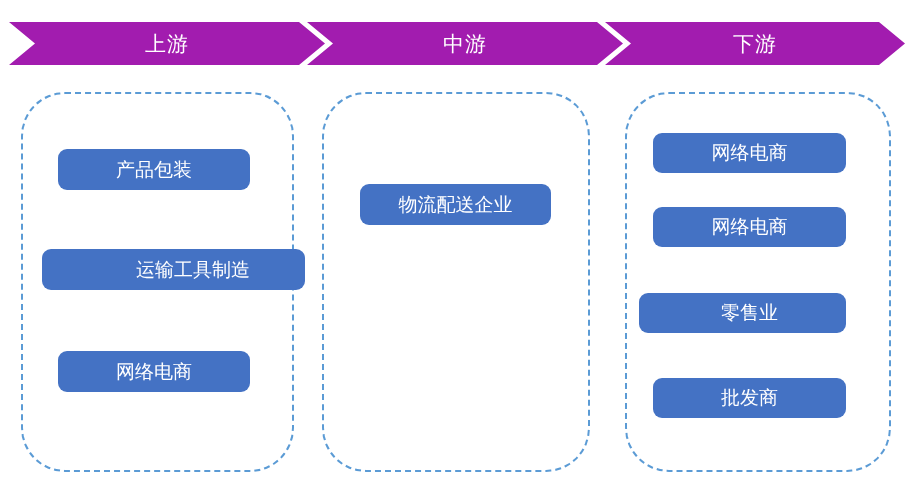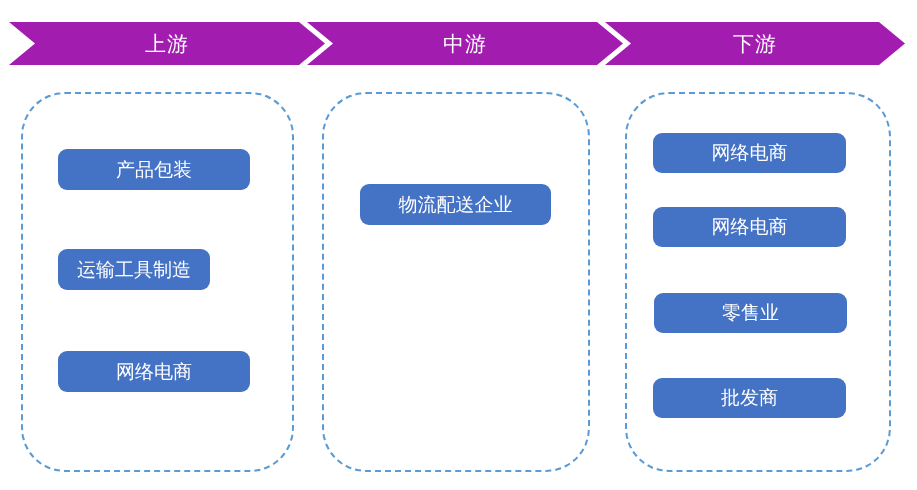--- a/index.html
+++ b/index.html
@@ -54,29 +54,29 @@
     color: #ffffff;
     border-radius: 9px;
     display: flex;
     align-items: center;
     justify-content: center;
     font-size: 19px;
     white-space: nowrap;
   }
   
   .up-0 { left: 35px; top: 55px;  width: 192px; height: 41px; }
-  .up-1 { left: 35px; top: 155px; width: 152px; height: 41px; }
+  .up-1 { left: 19px; top: 155px; width: 224px; height: 41px; padding-left: 39px; }
   .up-2 { left: 35px; top: 257px; width: 192px; height: 41px; }
   
   .mid-0 { left: 36px; top: 90px;  width: 191px; height: 41px; }
   .mid-1 { left: 36px; top: 227px; width: 191px; height: 41px; }
   
   .down-0 { left: 26px; top: 39px;  width: 193px; height: 40px; }
   .down-1 { left: 26px; top: 113px; width: 193px; height: 40px; font-family: Liberation Mono, monospace; }
-  .down-2 { left: 27px; top: 199px; width: 193px; height: 40px; }
+  .down-2 { left: 12px; top: 199px; width: 193px; height: 40px; padding-left: 14px; }
   .down-3 { left: 26px; top: 284px; width: 193px; height: 40px; }
 </style>
 </head>
 <body>
 
 <div class="canvas">
 
   <div class="stage-arrow arrow-upstream">
     <span>上游</span>
   </div>

